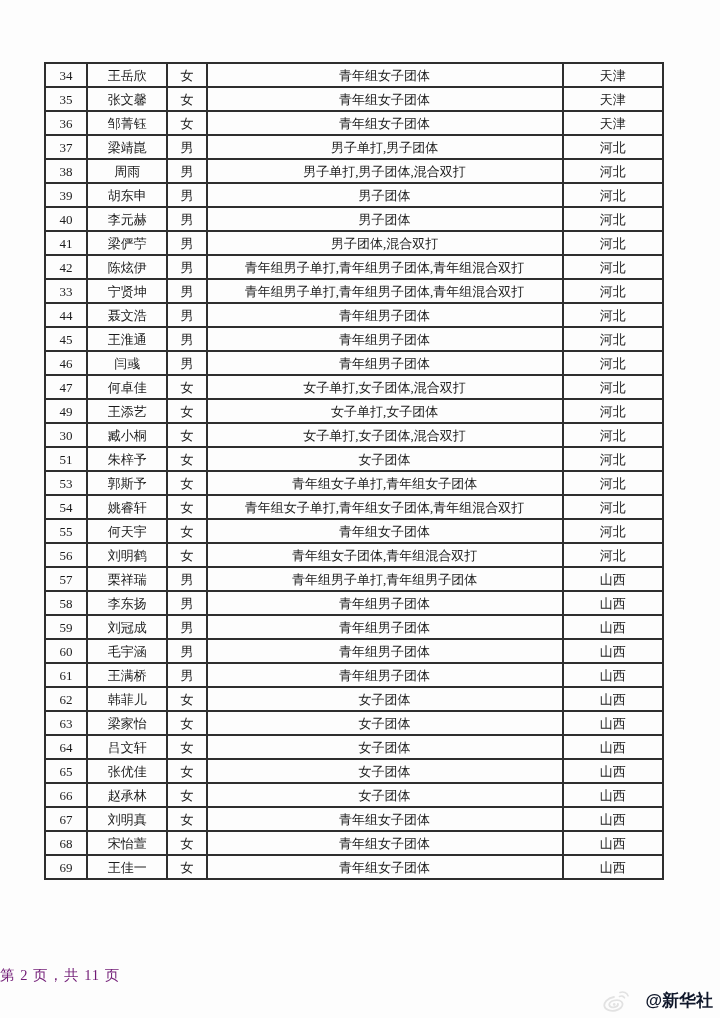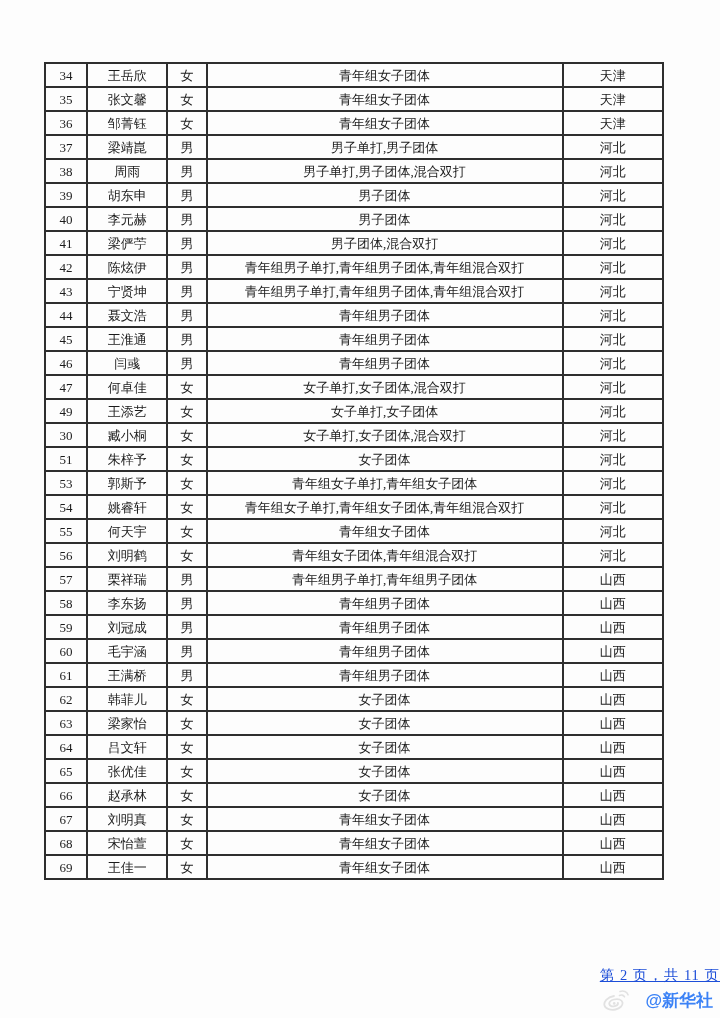--- a/index.html
+++ b/index.html
@@ -49,34 +49,33 @@
     height: 24px;
   }
   td.cell-number {
     font-size: 12.5px;
   }
   .page-footer {
     position: absolute;
     left: 0;
     top: 966px;
     width: 100%;
-    text-align: right;
+    text-align: left;
     font-size: 14.5px;
-    color: #1d4ed8;
+    color: #701a75;
     letter-spacing: 1px;
-    text-decoration: underline;
   }
   .watermark {
     position: absolute;
     right: 7px;
     bottom: 6px;
     display: flex;
-    align-items: center;
+    align-items: flex-end;
     gap: 16px;
-    color: #3b82f6;
+    color: #0f172a;
     font-size: 17px;
     font-weight: bold;
     font-family: "Liberation Sans", "DejaVu Sans", sans-serif;
     user-select: none;
   }
   .watermark svg {
     display: block;
   }
 </style>
 </head>
@@ -151,21 +150,21 @@
       <td class="cell-province">河北</td>
     </tr>
           <tr>
       <td class="cell-number">42</td>
       <td class="cell-name">陈炫伊</td>
       <td class="cell-gender">男</td>
       <td class="cell-events">青年组男子单打,青年组男子团体,青年组混合双打</td>
       <td class="cell-province">河北</td>
     </tr>
           <tr>
-      <td class="cell-number">43</td>
+      <td class="cell-number">33</td>
       <td class="cell-name">宁贤坤</td>
       <td class="cell-gender">男</td>
       <td class="cell-events">青年组男子单打,青年组男子团体,青年组混合双打</td>
       <td class="cell-province">河北</td>
     </tr>
           <tr>
       <td class="cell-number">44</td>
       <td class="cell-name">聂文浩</td>
       <td class="cell-gender">男</td>
       <td class="cell-events">青年组男子团体</td>

